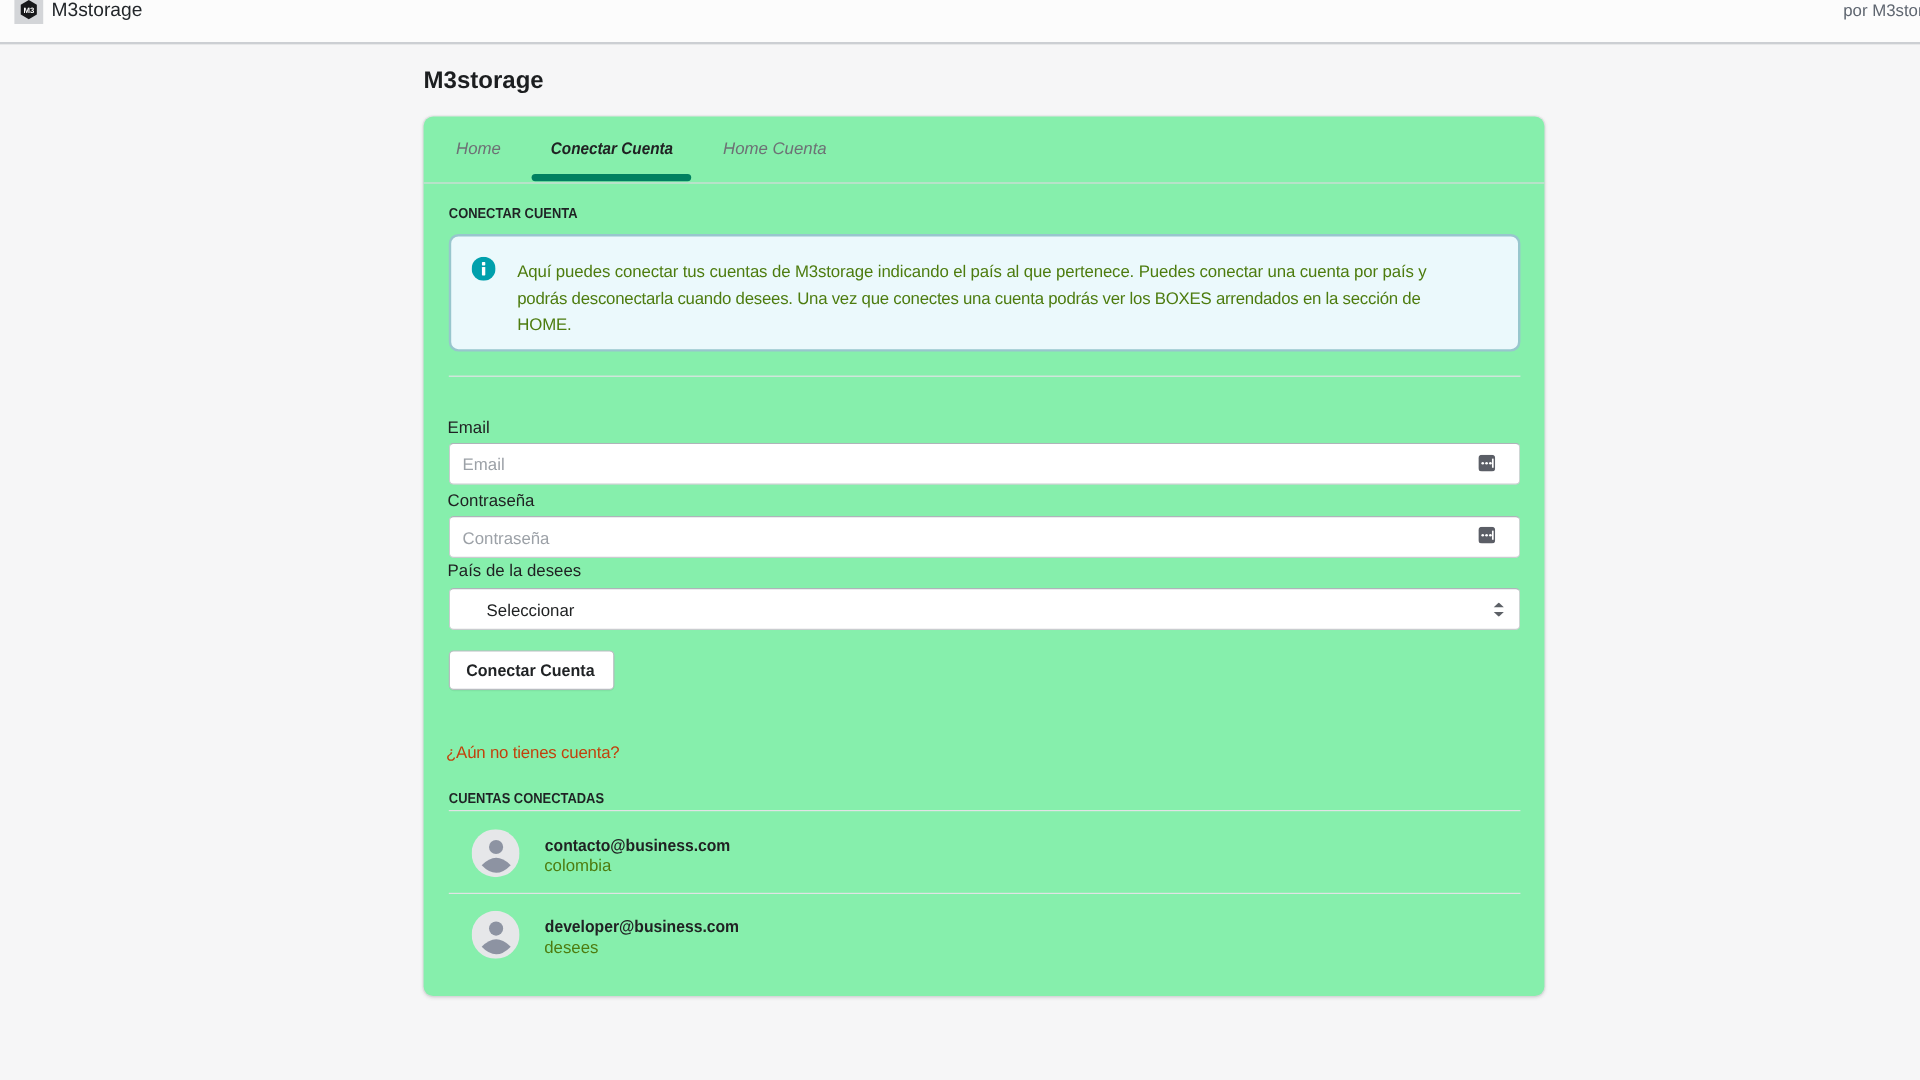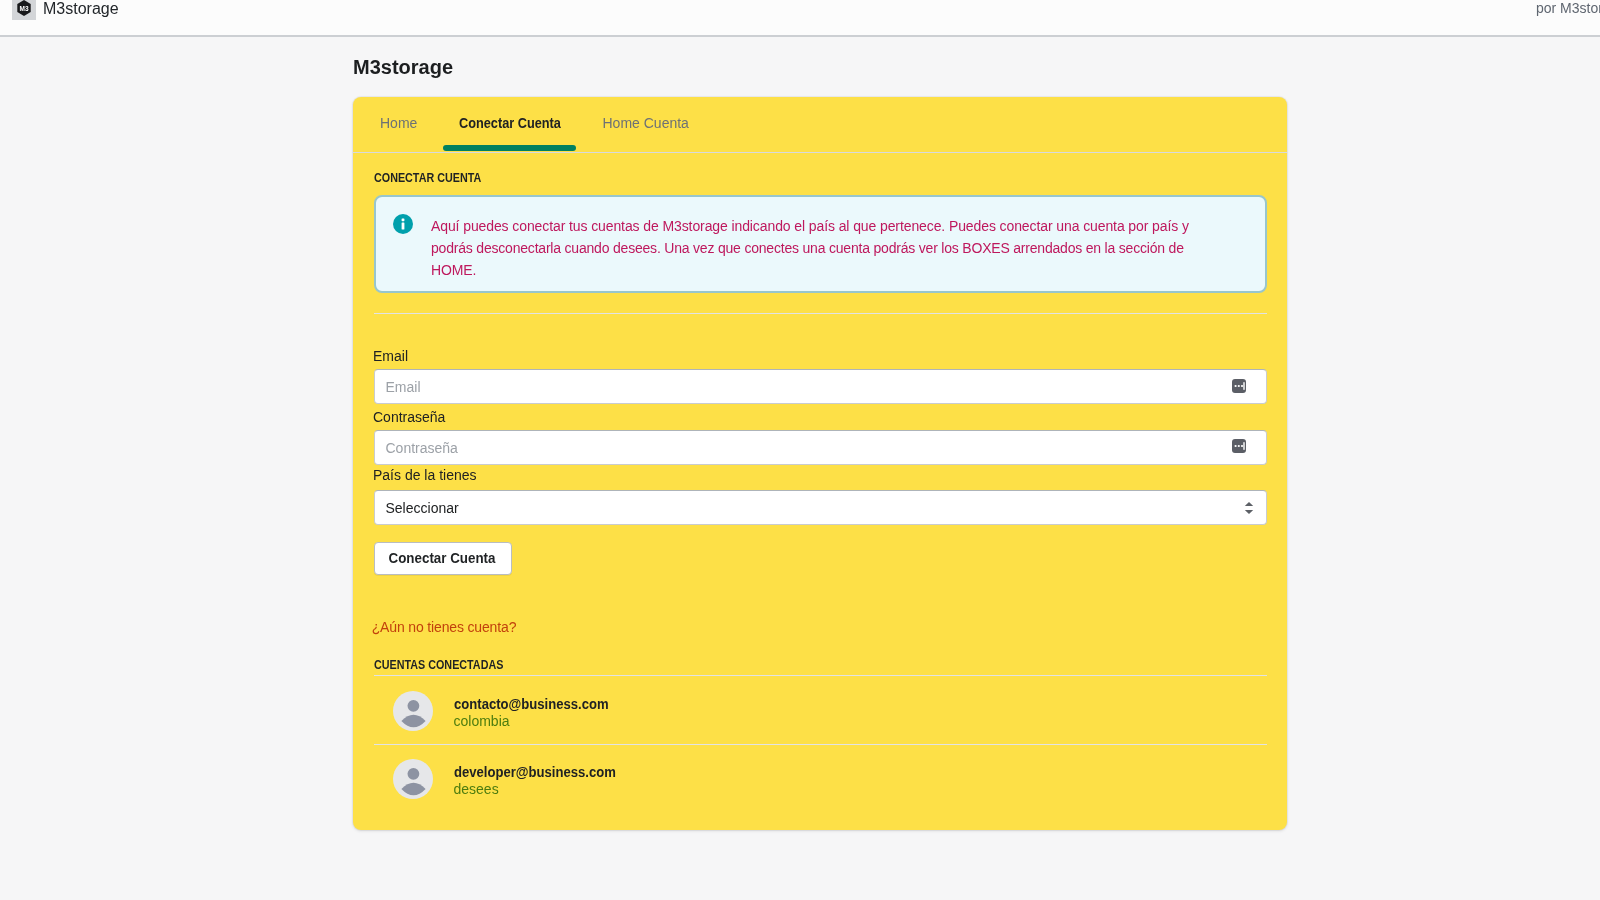--- a/index.html
+++ b/index.html
@@ -16,52 +16,52 @@
     font-size:16px; color:#22262a; }
   #tbright { position:absolute; left:1536px; top:-2px; line-height:20px;
     font-size:14px; color:#5f6670; white-space:nowrap; }
 
   
   #ptitle { position:absolute; left:353px; top:52.6px; line-height:28px;
     font-size:20px; font-weight:700; letter-spacing:0; color:#1c1e20; }
 
   
   #card { position:absolute; left:353px; top:96.5px; width:934px; height:733px;
-    background:#fde047; border-radius:8px;
-    box-shadow:0 0 0 1px rgba(63,63,68,0.05), 0 1px 3px rgba(63,63,68,0.15); }
+    background:#86efac; border-radius:8px;
+    box-shadow:0 0 0 1px rgba(63,63,68,0.05), 0 1px 3px rgba(63,63,68,0.15);font-style:italic; }
 
   
   #tabs { position:absolute; left:0; top:0; width:934px; height:56.5px;
     border-bottom:1px solid #d8dadd; }
   .tab { position:absolute; top:16.9px; line-height:20px; font-size:14px;
     color:#6d7175; }
   .tab.active { color:#202223; font-weight:700; transform:scaleX(0.91); transform-origin:left; }
   #underline { position:absolute; left:89.5px; top:48px; width:133.5px; height:6px;
     background:#008060; border-radius:3px; }
 
   
   .seclabel { position:absolute; font-size:12px; font-weight:700;
     letter-spacing:0; color:#1f2224; line-height:16px;
     transform:scaleX(0.897); transform-origin:left; }
 
   
   #banner { position:absolute; left:373.5px; top:194.5px; width:893px; height:98.5px;
     background:#ebf9fc; border:2px solid #98c6cd; border-radius:8px; }
   #bannertext { position:absolute; left:55.5px; top:18px; font-size:14px;
-    line-height:22px; color:#be185d; letter-spacing:-0.1px; }
+    line-height:22px; color:#4d7c0f; letter-spacing:-0.1px; }
 
   .hr { position:absolute; left:373.5px; width:893px; height:1px; background:#e1e3e5; }
 
   .flabel { position:absolute; left:373px; font-size:14px; line-height:20px; color:#202223; }
   .finput { position:absolute; left:373.5px; width:893px; height:35px;
     background:#fff; border:1px solid #c9cccf; border-top-color:#aeb4b9;
     border-radius:4px; }
   .finput .ph { position:absolute; left:11px; top:7px; line-height:20px;
     font-size:14px; color:#9ca1a7; }
-  .finput .val { color:#202223; }
+  .finput .val { color:#202223;margin-left:20px; }
   .edgeicon { position:absolute; right:20px; top:8.5px; width:14px; height:14px; }
 
   #btn { position:absolute; left:373.5px; top:542px; width:138px; height:33px;
     background:#fff; border:1px solid #b9bdc1; border-radius:4px;
     box-shadow:0 1px 0 rgba(0,0,0,0.05); text-align:center; }
   #btn span { display:inline-block; line-height:31px; font-size:14px; font-weight:700;
     letter-spacing:0; color:#1f2224; transform:scaleX(0.955); }
 
   #link { position:absolute; left:371.7px; top:598.2px; line-height:20px;
     font-size:14px; letter-spacing:-0.15px; color:#c2410c;margin-top:19px; }
@@ -130,21 +130,21 @@
   <div class="ph">Contraseña</div>
   <svg class="edgeicon" viewBox="0 0 14 14">
       <rect x="0" y="0" width="14" height="14" rx="3" fill="#5b5e66"></rect>
       <circle cx="3.6" cy="7" r="1.1" fill="#fff"></circle>
       <circle cx="6.8" cy="7" r="1.1" fill="#fff"></circle>
       <circle cx="10" cy="7" r="1.1" fill="#fff"></circle>
       <rect x="11.3" y="3.2" width="1.4" height="7.6" fill="#fff"></rect>
     </svg>
 </div>
 
-<div class="flabel" style="top:465px;">País de la tienes</div>
+<div class="flabel" style="top:465px;">País de la desees</div>
 <div class="finput" style="top:489.5px;">
   <div class="ph val">Seleccionar</div>
   <svg class="abs" style="right:12px; top:11px;" width="10" height="12" viewBox="0 0 10 12">
     <polygon points="5,0 9.2,4 0.8,4" fill="#5c6066"></polygon>
     <polygon points="5,12 9.2,8 0.8,8" fill="#5c6066"></polygon>
   </svg>
 </div>
 
 <div id="btn"><span>Conectar Cuenta</span></div>
 

